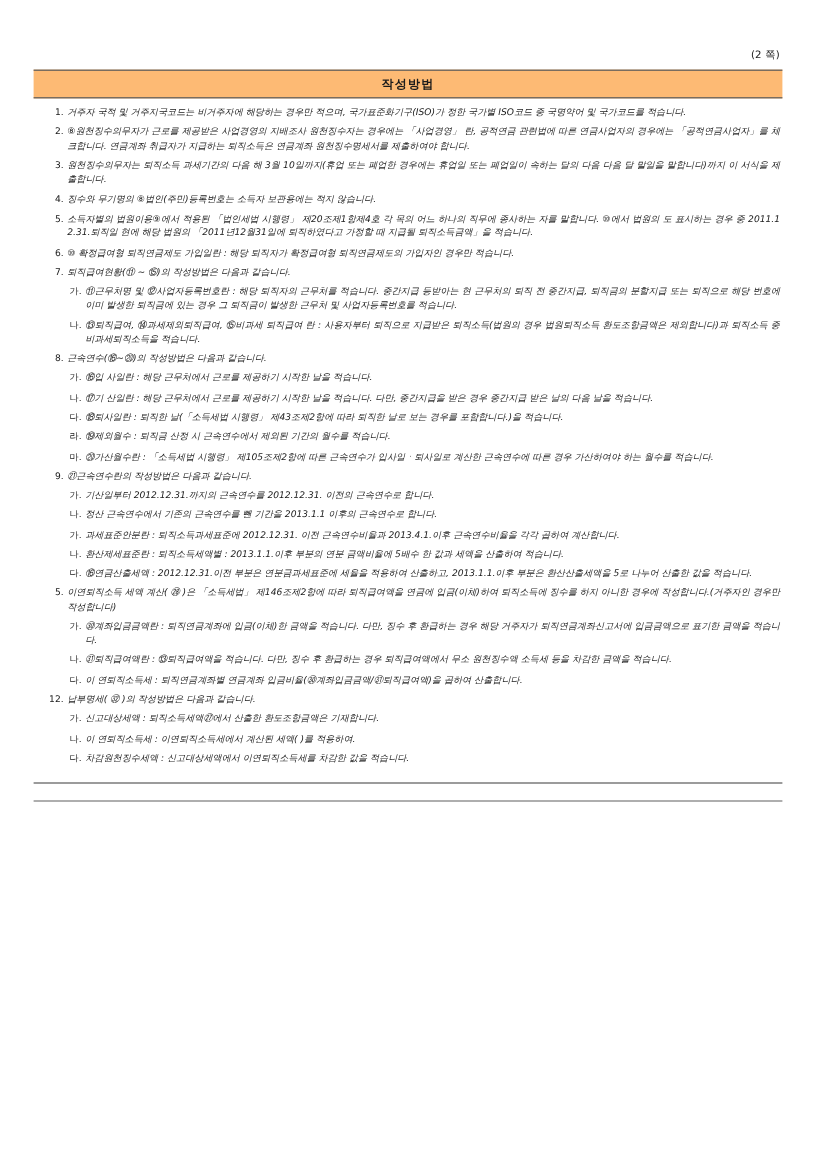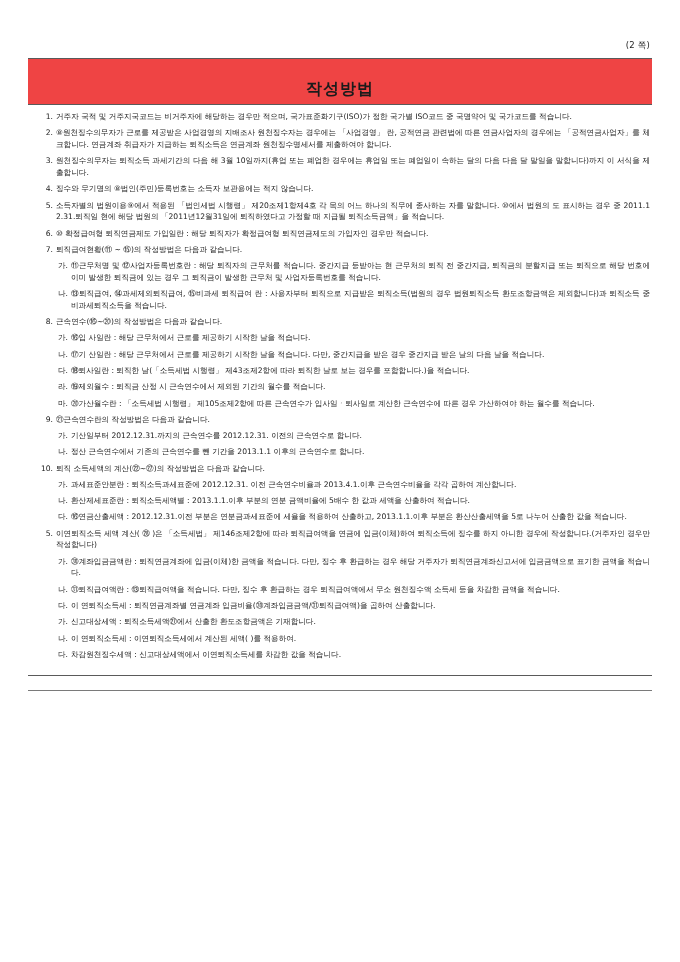--- a/index.html
+++ b/index.html
@@ -23,26 +23,26 @@
   .page-marker {
     text-align: right;
     font-size: 8.5px;
     color: #222;
     margin: 0 2px 6px 0;
     letter-spacing: 0.2px;
   }
   .title-bar {
     border-top: 1px solid #5a5a5a;
     border-bottom: 1px solid #5a5a5a;
-    background: #ef4444;
+    background: #fdba74;
     text-align: center;
-    font-size: 16px;
+    font-size: 10px;
     font-weight: bold;
     color: #1b1b1b;
-    padding: 20px 0 4px 0;
+    padding: 4px 0 4px 0;
     letter-spacing: 1px;
   }
   .body-block {
     border-bottom: 1px solid #5a5a5a;
     padding: 6px 2px 10px 2px;
   }
   .item {
     display: flex;
     align-items: flex-start;
     font-size: 7.6px;
@@ -53,20 +53,21 @@
   .item .num {
     flex: 0 0 auto;
     text-align: right;
     white-space: pre;
     padding-right: 3px;
   }
   .item .txt {
     flex: 1 1 auto;
     text-align: justify;
     word-break: break-all;
+    font-style: italic;
   }
   
   .lvl0 { margin-left: 6px; }
   .lvl0 .num { width: 17px; }
   .lvl1 { margin-left: 24px; }
   .lvl1 .num { width: 14px; }
   .footer-rule {
     margin-top: 14px;
     border-top: 1px solid #7a7a7a;
   }
@@ -146,24 +147,20 @@
         <span class="txt">㉑근속연수란의 작성방법은 다음과 같습니다.</span>
       </div>
     <div class="item lvl1">
         <span class="num">가.</span>
         <span class="txt">기산일부터 2012.12.31.까지의 근속연수를 2012.12.31. 이전의 근속연수로 합니다.</span>
       </div>
     <div class="item lvl1">
         <span class="num">나.</span>
         <span class="txt">정산 근속연수에서 기존의 근속연수를 뺀 기간을 2013.1.1 이후의 근속연수로 합니다.</span>
       </div>
-    <div class="item lvl0">
-        <span class="num">10.</span>
-        <span class="txt">퇴직 소득세액의 계산(㉒~㉗)의 작성방법은 다음과 같습니다.</span>
-      </div>
     <div class="item lvl1">
         <span class="num">가.</span>
         <span class="txt">과세표준안분란 :  퇴직소득과세표준에 2012.12.31. 이전 근속연수비율과 2013.4.1.이후 근속연수비율을 각각 곱하여 계산합니다.</span>
       </div>
     <div class="item lvl1">
         <span class="num">나.</span>
         <span class="txt">환산제세표준란 : 퇴직소득세액별 : 2013.1.1.이후 부분의 연분 금액비율에 5배수 한 값과 세액을 산출하여 적습니다.</span>
       </div>
     <div class="item lvl1">
         <span class="num">다.</span>
@@ -178,20 +175,24 @@
         <span class="txt">㉚계좌입금금액란 : 퇴직연금계좌에 입금(이체)한 금액을 적습니다. 다만, 징수 후 환급하는 경우 해당 거주자가 퇴직연금계좌신고서에 입금금액으로 표기한 금액을 적습니다.</span>
       </div>
     <div class="item lvl1">
         <span class="num">나.</span>
         <span class="txt">㉛퇴직급여액란 : ⑬퇴직급여액을 적습니다. 다만, 징수 후 환급하는 경우 퇴직급여액에서 무소 원천징수액 소득세 등을 차감한 금액을 적습니다.</span>
       </div>
     <div class="item lvl1">
         <span class="num">다.</span>
         <span class="txt">이 연퇴직소득세 : 퇴직연금계좌별 연금계좌 입금비율(㉚계좌입금금액/㉛퇴직급여액)을 곱하여 산출합니다.</span>
       </div>
+    <div class="item lvl0">
+        <span class="num">12.</span>
+        <span class="txt">납부명세(   ㉜   )의 작성방법은 다음과 같습니다.</span>
+      </div>
     <div class="item lvl1">
         <span class="num">가.</span>
         <span class="txt">신고대상세액 : 퇴직소득세액㉗에서 산출한 환도조항금액은 기재합니다.</span>
       </div>
     <div class="item lvl1">
         <span class="num">나.</span>
         <span class="txt">이 연퇴직소득세 : 이연퇴직소득세에서 계산된 세액(   )를 적용하여.</span>
       </div>
     <div class="item lvl1">
         <span class="num">다.</span>

